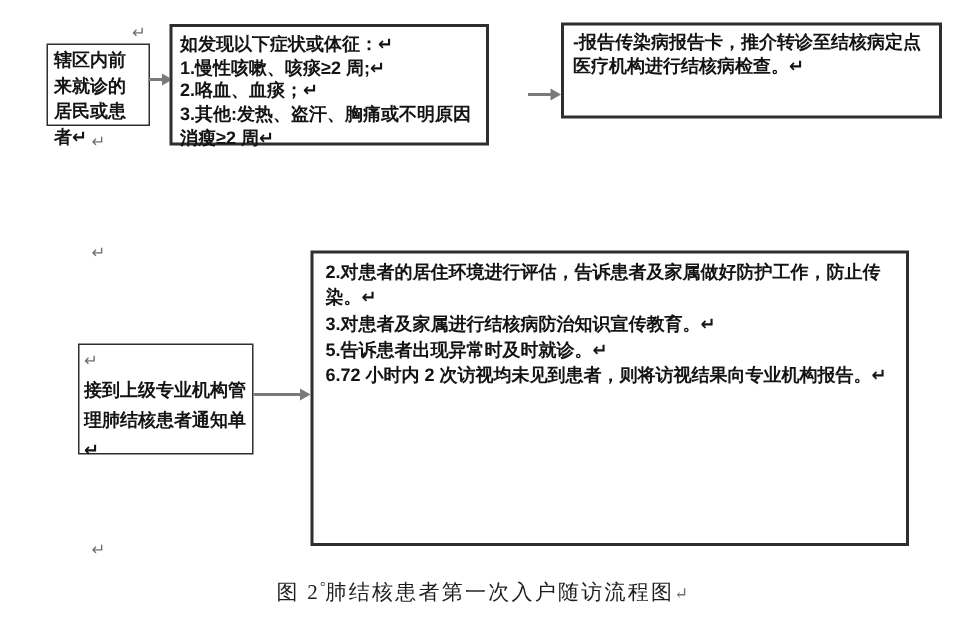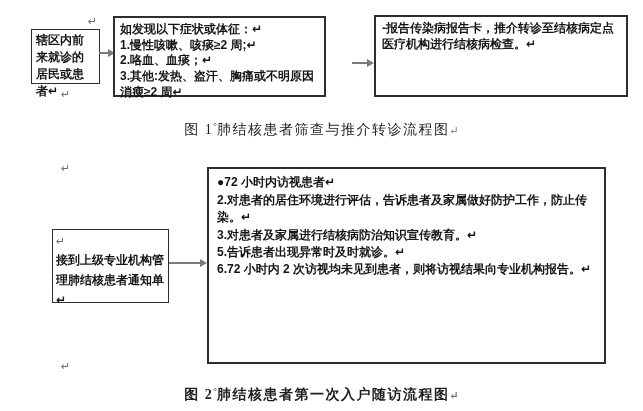--- a/index.html
+++ b/index.html
@@ -12,21 +12,21 @@
     position:absolute;box-sizing:border-box;background:#ffffff;
     border:2px solid #2e2e2e;font-weight:bold;color:#141414;
   }
   .box.thin{border-width:1px;}
   .line{white-space:normal;}
   
   .box1{left:31px;top:29px;width:69px;height:55px;padding:2px 4px;font-size:12px;line-height:17px;}
   
   .box2{left:113px;top:16px;width:213px;height:81px;padding:4px 5px;font-size:12px;line-height:15.7px;}
   
-  .box3{left:374px;top:15px;width:254px;height:82px;padding:4px 6px;font-size:12px;line-height:15.7px;}
+  .box3{left:374px;top:15px;width:254px;height:64px;padding:4px 6px;font-size:12px;line-height:15.7px;}
   
   .box4{left:52px;top:229px;width:117px;height:74px;padding:4px 3px;font-size:12px;line-height:20px;}
   .box4 .mark-line{height:16px;line-height:14px;}
   
   .box5{left:207px;top:167px;width:399px;height:197px;padding:4px 8px;font-size:12px;}
   .box5 .hdr{line-height:19px;}
   .box5 .item1{line-height:21.5px;}
   .box5 .item{line-height:17.3px;}
   
   .arrow{position:absolute;height:12px;}
@@ -36,21 +36,21 @@
   .arrow1{left:99px;top:47px;width:16px;}
   .arrow2{left:352px;top:57px;width:22px;}
   .arrow3{left:169px;top:257px;width:38px;}
   
   .caption{
     position:absolute;left:0;width:100%;text-align:center;
     font-family:"Liberation Serif","DejaVu Serif",serif;
     font-size:14px;color:#1e1e1e;letter-spacing:1.5px;
   }
   .caption1{top:121px;}
-  .caption2{top:386px;font-weight:bold;}
+  .caption2{top:386px;}
   .space-mark{font-size:9px;vertical-align:5px;letter-spacing:0;}
   
   .pmark{position:absolute;color:#6f6f6f;font-size:11px;font-weight:normal;}
   .pm1{left:88px;top:15px;}
   .pm2{left:61px;top:88px;}
   .pm3{left:61px;top:162px;}
   .pm5{left:61px;top:360px;}
   .caption .endmark{font-size:11px;color:#6f6f6f;letter-spacing:0;}
 </style>
 </head>
@@ -81,36 +81,32 @@
 
   <div class="arrow arrow2">
     <div class="arrow-line"></div>
     <div class="arrow-head"></div>
   </div>
 
   <div class="box box3">
     <div class="line">-报告传染病报告卡，推介转诊至结核病定点医疗机构进行结核病检查。↵</div>
   </div>
 
-  <div class="caption caption1">
-    <span>图 1</span><span class="space-mark">°</span><span>肺结核患者筛查与推介转诊流程图</span><span class="endmark">↵</span>
-  </div>
 
   <div class="box thin box4">
     <div class="mark-line pmark" style="position:static;">↵</div>
     <div class="line">接到上级专业机构管理肺结核患者通知单↵</div>
   </div>
 
   <div class="arrow arrow3">
     <div class="arrow-line"></div>
     <div class="arrow-head"></div>
   </div>
 
   <div class="box box5">
-    <div class="hdr line">●72 小时内访视患者↵</div>
     <div class="item line">2.对患者的居住环境进行评估，告诉患者及家属做好防护工作，防止传染。↵</div>
     <div class="item line">3.对患者及家属进行结核病防治知识宣传教育。↵</div>
     <div class="item line">5.告诉患者出现异常时及时就诊。↵</div>
     <div class="item line">6.72 小时内 2 次访视均未见到患者，则将访视结果向专业机构报告。↵</div>
   </div>
 
   <div class="caption caption2">
     <span>图 2</span><span class="space-mark">°</span><span>肺结核患者第一次入户随访流程图</span><span class="endmark">↵</span>
   </div>
 

